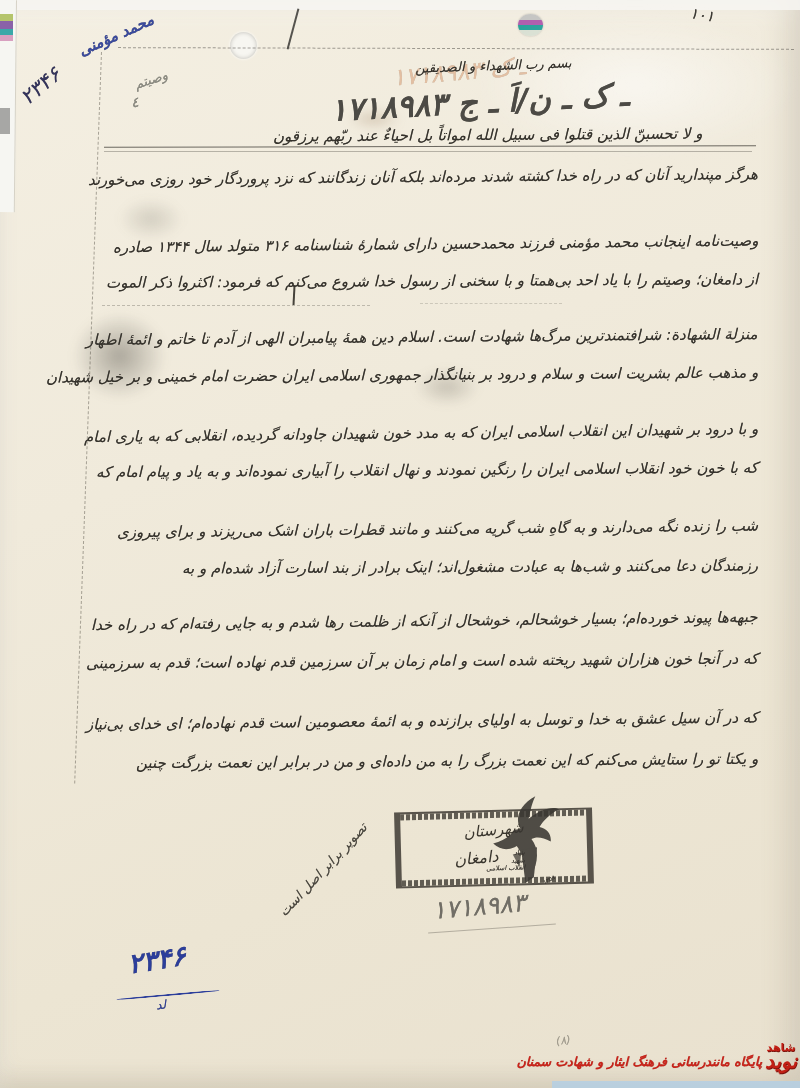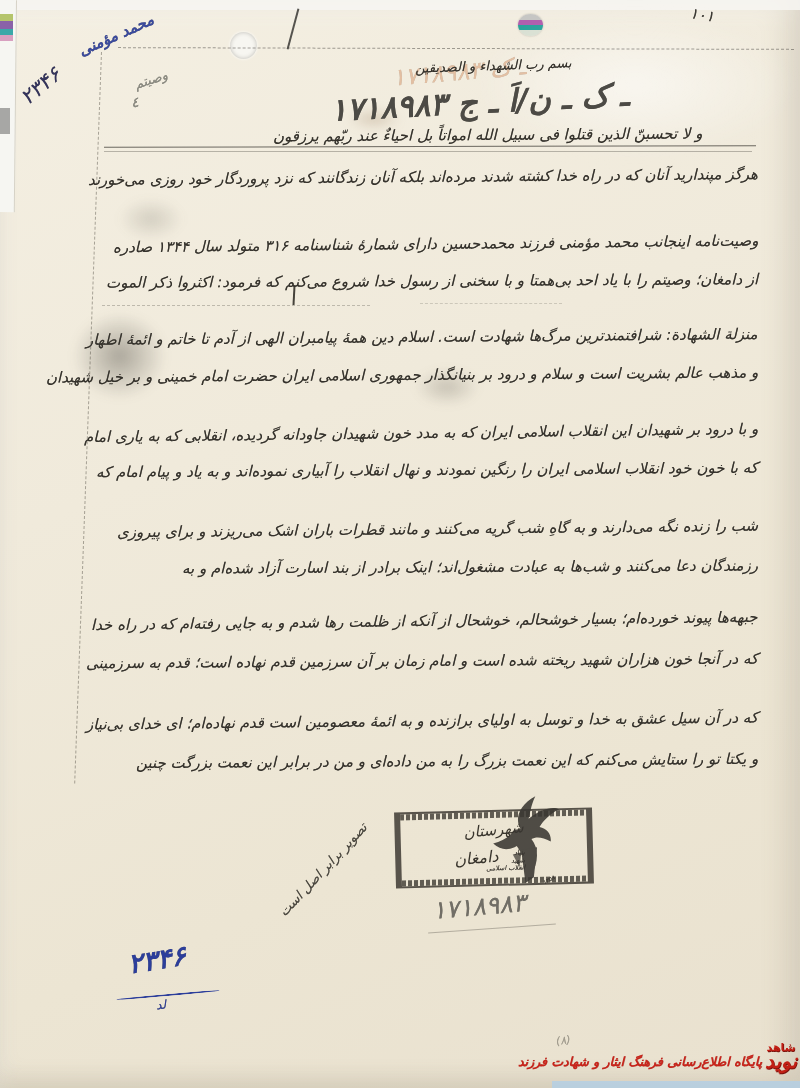--- a/index.html
+++ b/index.html
@@ -168,17 +168,17 @@
   <div class="abs hw blue-num">۲۳۴۶</div>
   <div class="abs blue-underline"></div>
   <div class="abs hw blue-initials">لد</div>
   <div class="abs hw circled-eight">(۸)</div>
 
   <div class="abs watermark">
     <div class="wm-logo">
       <span class="t1">شاهد</span>
       <span class="t2">نوید</span>
     </div>
-    <div class="wm-caption">پایگاه اطلاع‌رسانی فرهنگ ایثار و شهادت فرزند</div>
+    <div class="wm-caption">پایگاه مانند‌رسانی فرهنگ ایثار و شهادت سمنان</div>
   </div>
   <div class="abs blue-strip"></div>
 
 </div>
 
 </body></html>

